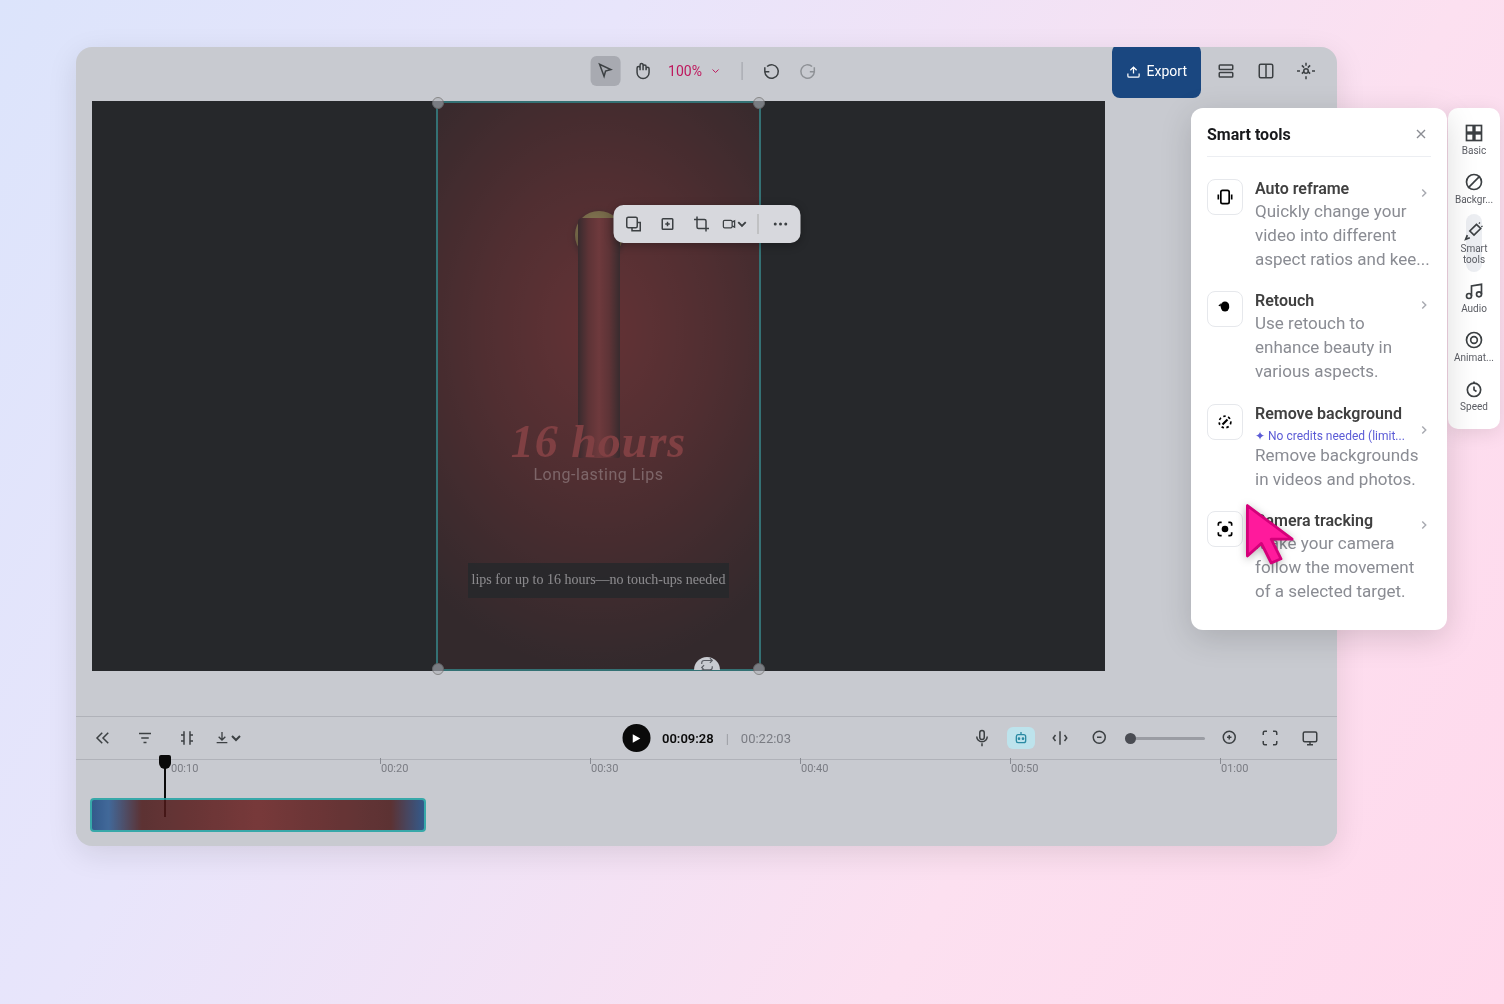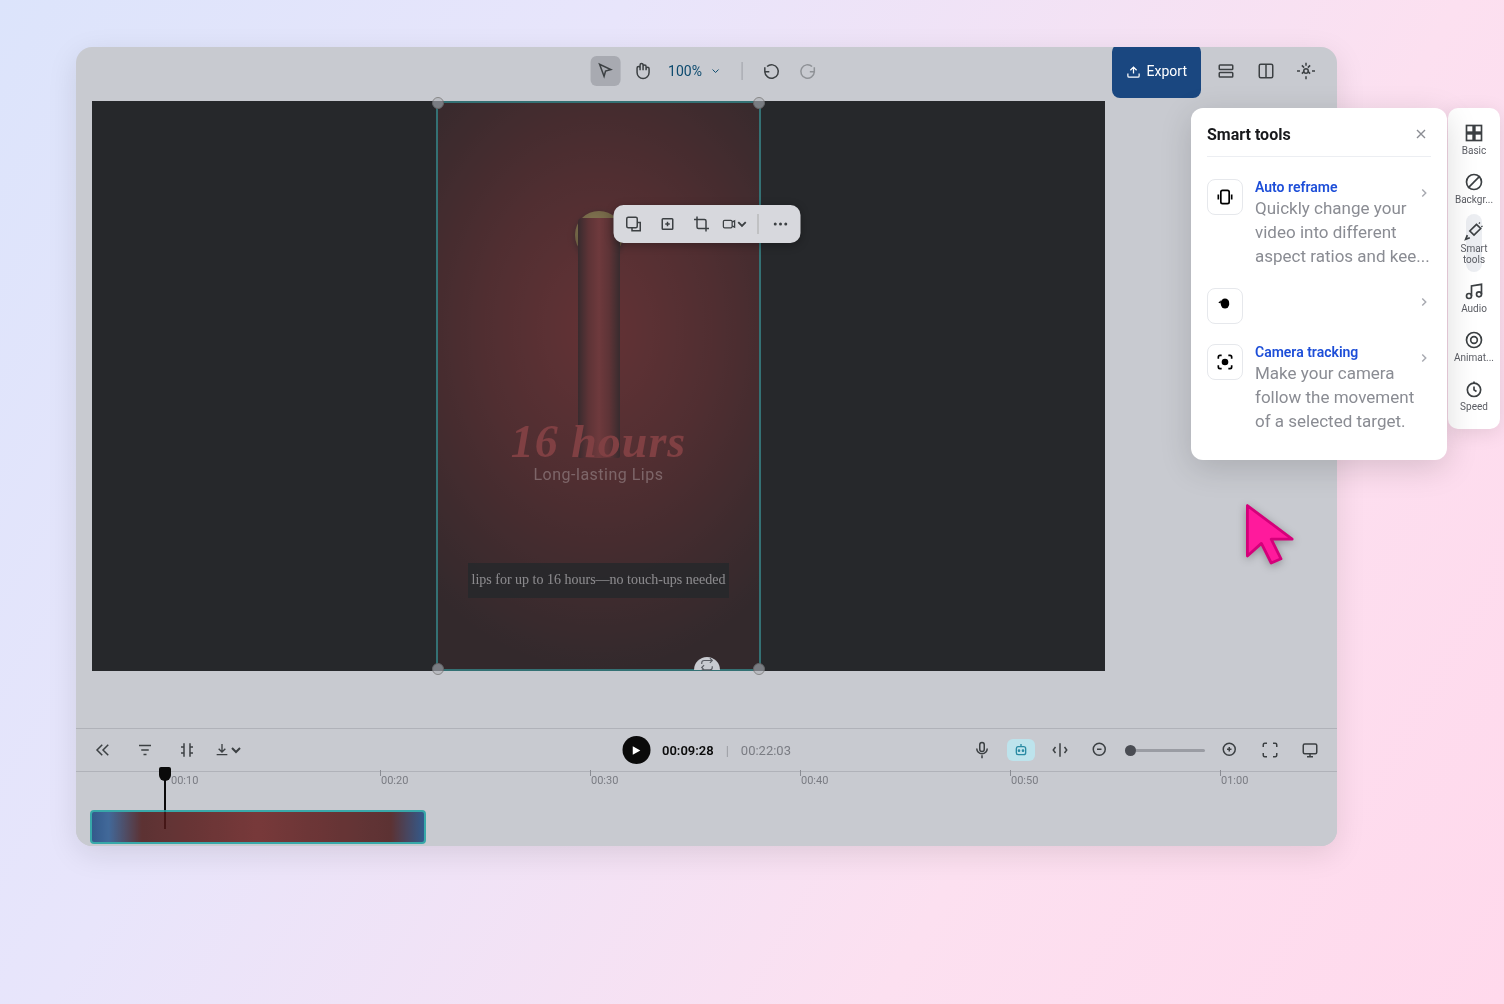--- a/index.html
+++ b/index.html
@@ -4,39 +4,39 @@
 <style>
 *{box-sizing:border-box;margin:0;padding:0;font-family:-apple-system,BlinkMacSystemFont,"Segoe UI",Roboto,sans-serif}
 body{width:1504px;height:1004px;background:linear-gradient(120deg,#dce4fb 0%,#e8e5fb 30%,#fce0f0 70%,#ffd9ec 100%);overflow:hidden;position:relative}
 .app{position:absolute;left:76px;top:47px;width:1261px;height:799px;background:#c8cad0;border-radius:16px;overflow:hidden;box-shadow:0 8px 30px rgba(0,0,0,0.1)}
 .toolbar{height:48px;display:flex;align-items:center;padding:0 16px;position:relative}
 .tb-center{position:absolute;left:50%;transform:translateX(-50%);display:flex;align-items:center;gap:6px}
 .tb-right{position:absolute;right:16px;display:flex;align-items:center;gap:10px}
 .tb-btn{width:30px;height:30px;border-radius:6px;display:flex;align-items:center;justify-content:center;color:#3c4043;cursor:pointer}
 .tb-btn.active{background:#a8aab1}
 .tb-btn svg{width:18px;height:18px}
-.zoom{font-size:14px;color:#0c4a6e;display:flex;align-items:center;gap:8px;margin:0 6px}
+.zoom{font-size:14px;color:#be185d;display:flex;align-items:center;gap:8px;margin:0 6px}
 .divider{width:1px;height:18px;background:#9ea0a7;margin:0 8px}
 .export{background:#1a4780;color:#fff;padding:19px 14px;border-radius:8px;font-size:14px;display:flex;align-items:center;gap:6px;cursor:pointer}
 .canvas-wrap{position:relative;height:650px}
 .canvas{position:absolute;left:16px;top:6px;width:1013px;height:570px;background:#000}
 .canvas::after{content:"";position:absolute;inset:0;background:rgba(70,72,78,0.55);pointer-events:none}
 .clip{position:absolute;left:344px;top:0;width:325px;height:570px;border:2px solid #1fa3a3}
 .handle{position:absolute;width:12px;height:12px;background:#b9bbc1;border-radius:50%;border:1px solid #888}
 .h-tl{left:-6px;top:-6px}.h-tr{right:-6px;top:-6px}.h-bl{left:-6px;bottom:-6px}.h-br{right:-6px;bottom:-6px}
 .lipstick{position:absolute;inset:0;background:radial-gradient(ellipse 80% 60% at 50% 40%,#8a1818 0%,#5e0f0f 45%,#3a0808 75%,#1e0404 100%)}
 .tube{position:absolute;left:50%;top:115px;transform:translateX(-50%);width:42px;height:240px;background:linear-gradient(90deg,#2a0808 0%,#7a1a1a 25%,#a02828 50%,#7a1a1a 75%,#2a0808 100%);border-radius:4px 4px 2px 2px}
 .cap{position:absolute;left:50%;top:108px;transform:translateX(-50%);width:48px;height:48px;background:radial-gradient(circle at 40% 30%,#d4b05a,#8a6a28 70%,#5a4410);border-radius:50%;box-shadow:0 2px 6px rgba(0,0,0,0.6)}
 .hero{position:absolute;left:0;right:0;top:312px;text-align:center;font-family:Georgia,"Times New Roman",serif;font-style:italic;font-size:46px;font-weight:700;color:#c73535;letter-spacing:1px}
 .sub{position:absolute;left:0;right:0;top:362px;text-align:center;font-size:16px;color:#c08888;letter-spacing:0.5px}
 .caption{position:absolute;left:30px;right:30px;top:460px;background:#000;color:#fff;text-align:center;padding:8px 2px;font-size:14px;line-height:1.35;font-family:Georgia,serif;opacity:0.85}
 .ctx-bar{position:absolute;left:50%;top:110px;transform:translateX(-50%);background:#d7d8dd;border-radius:10px;padding:5px 6px;display:flex;gap:6px;box-shadow:0 2px 10px rgba(0,0,0,0.3)}
 .ctx-bar .tb-btn{width:28px;height:28px}
 .loop{position:absolute;left:50%;bottom:75px;transform:translateX(-50%);width:26px;height:13px;background:#c8cad0;border-radius:13px 13px 0 0;display:flex;align-items:center;justify-content:center}
-.timeline{position:absolute;left:0;right:0;bottom:0;height:118px;background:#c8cad0;border-top:1px solid #b0b2b9}
+.timeline{position:absolute;left:0;right:0;bottom:12px;height:118px;background:#c8cad0;border-top:1px solid #b0b2b9}
 .tl-top{height:42px;display:flex;align-items:center;padding:0 12px;position:relative}
 .tl-left{display:flex;gap:12px}
 .tl-center{position:absolute;left:50%;transform:translateX(-50%);display:flex;align-items:center;gap:12px}
 .tl-right{position:absolute;right:12px;display:flex;align-items:center;gap:10px}
 .play{width:28px;height:28px;border-radius:50%;background:#0a0a0a;display:flex;align-items:center;justify-content:center;color:#fff;cursor:pointer}
 .time{font-size:13px}.time.cur{color:#0a0a0a;font-weight:600}.time.dur{color:#7a7c83}
 .time-sep{color:#9a9ca3;font-size:13px}
 .ai-chip{width:28px;height:22px;border-radius:6px;background:#bde3ec;display:flex;align-items:center;justify-content:center}
 .slider-track{width:80px;height:3px;background:#9a9ca3;border-radius:2px;position:relative}
 .slider-track::after{content:"";position:absolute;left:0;top:-4px;width:11px;height:11px;background:#4a4c53;border-radius:50%}
@@ -47,21 +47,21 @@
 .playhead::before{content:"";position:absolute;left:-5px;top:-2px;width:12px;height:14px;background:#0a0a0a;border-radius:2px 2px 6px 6px}
 .track{position:absolute;left:14px;bottom:2px;height:34px;width:336px;background:linear-gradient(90deg,#1a4780 0%,#2a5890 5%,#4a1818 15%,#6a2020 50%,#4a1818 90%,#1a4780 100%);border-radius:4px;border:2px solid #1fa3a3;opacity:0.85}
 .panel{position:absolute;right:57px;top:108px;width:256px;background:#fff;border-radius:12px;box-shadow:0 8px 32px rgba(0,0,0,0.15);padding:16px;z-index:5}
 .panel-head{display:flex;justify-content:space-between;align-items:center;margin-bottom:12px;padding-bottom:12px;border-bottom:1px solid #eceef2}
 .panel-title{font-size:16px;font-weight:700;color:#18191c}
 .close{width:20px;height:20px;color:#8a8c93;cursor:pointer;display:flex;align-items:center;justify-content:center}
 .tool{display:flex;gap:12px;padding:10px 0;align-items:flex-start;position:relative;cursor:pointer}
 .tool-ico{width:36px;height:36px;border-radius:8px;background:#fff;border:1px solid #e6e8ec;display:flex;align-items:center;justify-content:center;flex-shrink:0}
 .tool-ico svg{width:20px;height:20px}
 .tool-body{flex:1;min-width:0}
-.tool-name{font-size:14px;font-weight:600;color:#1d4ed8;margin-bottom:2px}
+.tool-name{font-size:16px;font-weight:600;color:#404040;margin-bottom:2px}
 .tool-desc{font-size:17px;color:#8a8c93;line-height:1.4}
 .chev{position:absolute;right:0;top:16px;color:#a8aab1}
 .badge{font-size:12px;color:#5b5bd6;display:inline-flex;align-items:center;gap:3px}
 .sidebar{position:absolute;right:4px;top:108px;width:52px;background:#fff;border-radius:10px;box-shadow:0 4px 20px rgba(0,0,0,0.1);padding:8px 18px;z-index:4}
 .sb-item{display:flex;flex-direction:column;align-items:center;gap:2px;padding:7px 2px;border-radius:8px;cursor:pointer;margin-bottom:2px}
 .sb-item.active{background:#eceef2}
 .sb-item svg{width:20px;height:20px;color:#3c4043}
 .sb-label{font-size:10px;color:#5a5c63;text-align:center;line-height:1.1;max-width:48px;overflow:hidden;text-overflow:ellipsis;white-space:nowrap}
 .cursor{position:absolute;right:195px;top:500px;z-index:10}
 .cursor svg{width:70px;height:70px;filter:drop-shadow(0 2px 4px rgba(0,0,0,0.3))}
@@ -310,21 +310,37 @@
           <path d="M9 18l6-6-6-6"></path>
         </svg></div>
   </div>
   <div class="tool">
     <div class="tool-ico">
         <svg viewBox="0 0 24 24" fill="currentColor">
           <path d="M12 3a5 5 0 0 1 5 5v2a5 5 0 0 1-10 0V8a5 5 0 0 1 5-5z"></path>
           <path d="M7 5l-3 3 3 1V5z"></path>
         </svg>
       </div>
+    <div class="tool-body">
+        <div class="tool-name">Retouch</div>
+        <div class="tool-desc">Use retouch to enhance beauty in various aspects.</div>
+      </div>
     <div class="chev"><svg width="14" height="14" viewBox="0 0 24 24" fill="none" stroke="currentColor" stroke-width="2.5">
+          <path d="M9 18l6-6-6-6"></path>
+        </svg></div>
+  </div>
+  <div class="tool">
+    <div class="tool-ico">
+        <svg viewBox="0 0 24 24" fill="none" stroke="currentColor" stroke-width="2">
+          <circle cx="12" cy="12" r="7" stroke-dasharray="3 3"></circle>
+          <path d="M9 15l6-6" stroke-width="2.5"></path>
+        </svg>
+      </div>
+    <div class="tool-body"><div class="tool-name">Remove background</div><div class="badge">✦ <span>No credits needed (limit...</span></div><div class="tool-desc">Remove backgrounds in videos and photos.</div></div>
+    <div class="chev" style="top:28px"><svg width="14" height="14" viewBox="0 0 24 24" fill="none" stroke="currentColor" stroke-width="2.5">
           <path d="M9 18l6-6-6-6"></path>
         </svg></div>
   </div>
   <div class="tool">
     <div class="tool-ico">
         <svg viewBox="0 0 24 24" fill="none" stroke="currentColor" stroke-width="2">
           <path d="M4 8V6a2 2 0 0 1 2-2h2m8 0h2a2 2 0 0 1 2 2v2m0 8v2a2 2 0 0 1-2 2h-2m-8 0H6a2 2 0 0 1-2-2v-2"></path>
           <circle cx="12" cy="12" r="3" fill="currentColor"></circle>
         </svg>
       </div>

